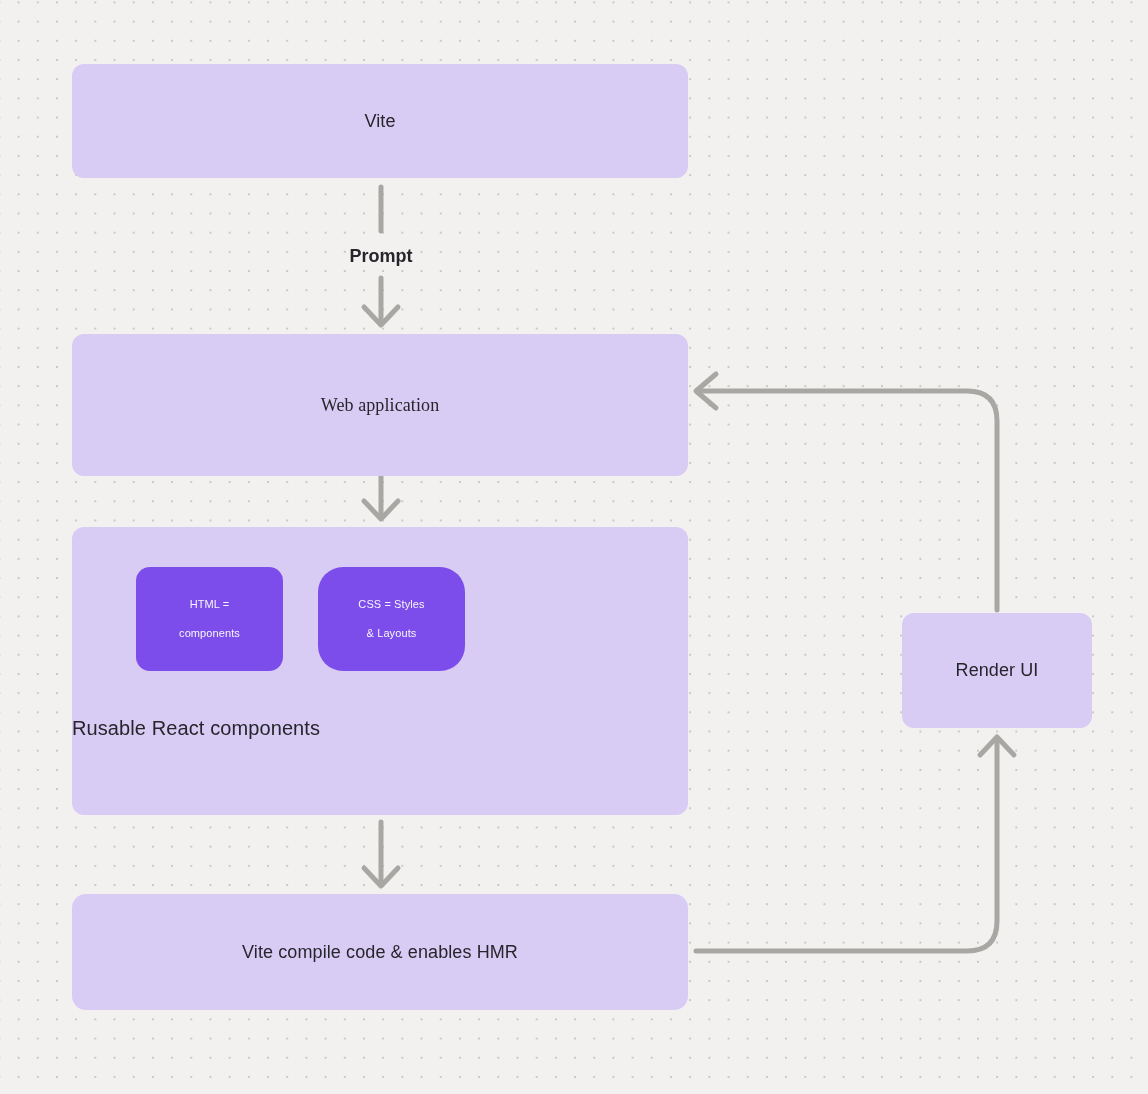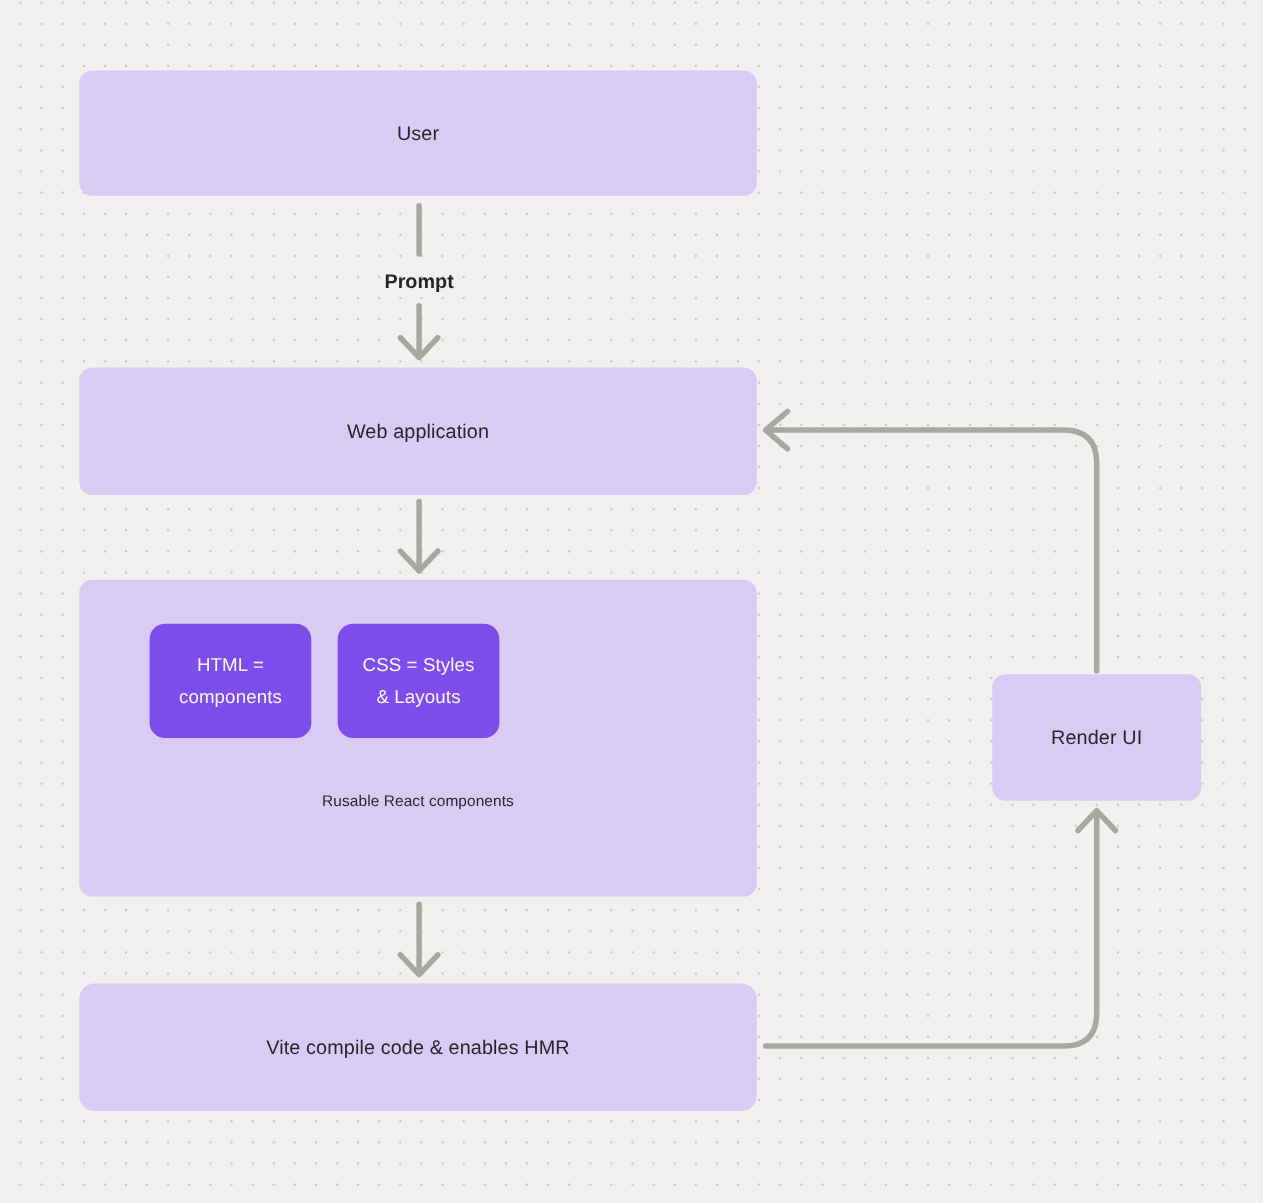--- a/index.html
+++ b/index.html
@@ -23,56 +23,56 @@
     background: #d8ccf5;
     border-radius: 12px;
     display: flex;
     align-items: center;
     justify-content: center;
     color: #27252c;
     font-size: 18px;
     letter-spacing: 0.1px;
   }
   .node-user        { left: 72px;  top: 64px;  width: 616px; height: 114px; }
-  .node-webapp      { left: 72px;  top: 334px; width: 616px; height: 116px; }
+  .node-webapp      { left: 72px;  top: 334px; width: 616px; height: 142px; font-family: Liberation Serif, serif; }
   .node-group       { left: 72px;  top: 527px; width: 616px; height: 288px; display: block; }
   .node-vite        { left: 72px;  top: 894px; width: 616px; height: 116px; border-radius: 14px; }
   .node-render      { left: 902px; top: 613px; width: 190px; height: 115px; align-items: center; }
 
   .component {
     position: absolute;
     top: 40px;
     width: 147px;
     height: 104px;
     background: #7c4dea;
     border-radius: 14px;
     display: flex;
     flex-direction: column;
     align-items: center;
     justify-content: center;
     color: #f7f5fc;
-    font-size: 17px;
+    font-size: 11px;
     line-height: 29px;
     text-align: center;
   }
   .component.c1 { left: 64px;  }
-  .component.c2 { left: 235px; }
+  .component.c2 { left: 246px; border-radius: 25px; }
   .component.c3 { left: 405px; }
 
   .group-label {
     position: absolute;
     left: 0;
     top: 186px;
     width: 100%;
     height: 30px;
     display: flex;
     align-items: center;
-    justify-content: center;
+    justify-content: flex-start;
     color: #27252c;
-    font-size: 14px;
+    font-size: 20px;
   }
 
   .edge-label {
     position: absolute;
     left: 281px;
     top: 242px;
     width: 200px;
     height: 28px;
     display: flex;
     align-items: center;
@@ -115,21 +115,21 @@
     <path d="M364 868 L381 886 L398 868"></path>
 
     <path d="M696 951 H967 Q997 951 997 921 V742"></path>
     <path d="M980 755 L997 737 L1014 755"></path>
 
     <path d="M997 610 V421 Q997 391 967 391 H701"></path>
     <path d="M716 374 L696 391 L716 408"></path>
   </svg>
 
   <div class="node node-user">
-    <span>User</span>
+    <span>Vite</span>
   </div>
 
   <div class="edge-label">
     <span>Prompt</span>
   </div>
 
   <div class="node node-webapp">
     <span>Web application</span>
   </div>
 

